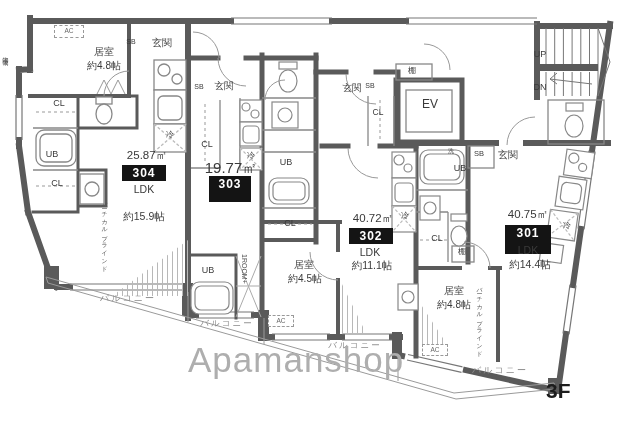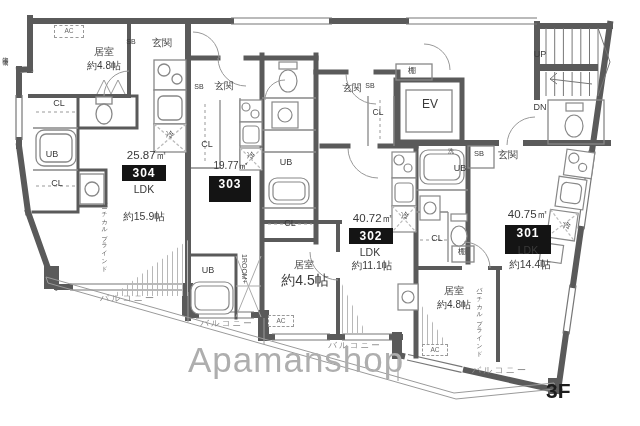--- a/index.html
+++ b/index.html
@@ -230,39 +230,39 @@
   <div class="badge" style="left:122px;top:165px;width:44px;height:16px;">304</div>
   <div class="lbl" style="left:126px;top:184px;width:36px;font-size:10.5px;">LDK</div>
   <div class="lbl" style="left:112px;top:198px;width:64px;font-size:10.5px;margin-top:13px;">約15.9帖</div>
   <div class="lbl vtext" style="left:101px;top:186px;height:96px;font-size:6px;">バーチカルブラインド</div>
   <div class="lbl gray" style="left:96px;top:294px;width:64px;font-size:9px;">バルコニー</div>
 
   <div class="lbl" style="left:191px;top:83px;width:16px;font-size:7px;">SB</div>
   <div class="lbl" style="left:206px;top:81px;width:36px;font-size:9.5px;">玄関</div>
   <div class="lbl" style="left:194px;top:140px;width:26px;font-size:9px;">CL</div>
   <div class="lbl" style="left:240px;top:152px;width:22px;font-size:8px;">冷</div>
-  <div class="lbl" style="left:204px;top:160px;width:54px;font-size:10px;">19.77㎡</div>
+  <div class="lbl" style="left:204px;top:160px;width:54px;font-size:15px;">19.77㎡</div>
   <div class="badge" style="left:209px;top:176px;width:42px;height:26px;">303</div>
   <div class="lbl" style="left:196px;top:266px;width:24px;font-size:9px;">UB</div>
   <div class="lbl rot90" style="left:248px;top:254px;font-size:7px;color:#555;">1ROOM+</div>
   <div class="lbl gray" style="left:198px;top:319px;width:58px;font-size:8.5px;">バルコニー</div>
 
   <div class="lbl" style="left:274px;top:158px;width:24px;font-size:9px;">UB</div>
   <div class="lbl" style="left:278px;top:219px;width:24px;font-size:9px;">CL</div>
 
   <div class="lbl" style="left:334px;top:83px;width:36px;font-size:9.5px;">玄関</div>
   <div class="lbl" style="left:362px;top:82px;width:16px;font-size:7px;">SB</div>
   <div class="lbl" style="left:366px;top:108px;width:24px;font-size:8.5px;">CL</div>
   <div class="lbl" style="left:394px;top:212px;width:22px;font-size:8px;">冷</div>
   <div class="lbl" style="left:344px;top:212px;width:58px;font-size:11.5px;">40.72㎡</div>
   <div class="badge" style="left:349px;top:228px;width:44px;height:16px;">302</div>
   <div class="lbl" style="left:352px;top:247px;width:36px;font-size:10.5px;">LDK</div>
   <div class="lbl" style="left:340px;top:260px;width:64px;font-size:10.5px;">約11.1帖</div>
   <div class="lbl" style="left:284px;top:259px;width:40px;font-size:10px;">居室</div>
-  <div class="lbl" style="left:278px;top:273px;width:54px;font-size:14px;">約4.5帖</div>
+  <div class="lbl" style="left:278px;top:273px;width:54px;font-size:10px;">約4.5帖</div>
   <div class="acbox" style="left:268px;top:315px;width:24px;height:10px;">AC</div>
   <div class="lbl gray" style="left:326px;top:341px;width:58px;font-size:8.5px;">バルコニー</div>
 
   <div class="lbl" style="left:444px;top:148px;width:14px;font-size:6px;">洗</div>
   <div class="lbl" style="left:448px;top:164px;width:24px;font-size:9px;">UB</div>
   <div class="lbl" style="left:424px;top:234px;width:26px;font-size:9px;">CL</div>
   <div class="lbl" style="left:452px;top:248px;width:20px;font-size:8px;">棚</div>
 
   <div class="lbl" style="left:470px;top:150px;width:18px;font-size:7.5px;">SB</div>
   <div class="lbl" style="left:488px;top:149px;width:40px;font-size:10px;">玄関</div>
@@ -271,21 +271,21 @@
   <div class="lbl" style="left:510px;top:245px;width:36px;font-size:10.5px;">LDK</div>
   <div class="lbl" style="left:498px;top:259px;width:64px;font-size:10.5px;">約14.4帖</div>
   <div class="lbl" style="left:434px;top:285px;width:40px;font-size:10px;">居室</div>
   <div class="lbl" style="left:426px;top:299px;width:56px;font-size:10px;">約4.8帖</div>
   <div class="lbl vtext" style="left:476px;top:283px;height:72px;font-size:6px;">バーチカルブラインド</div>
   <div class="acbox" style="left:422px;top:344px;width:24px;height:10px;">AC</div>
   <div class="lbl gray" style="left:470px;top:366px;width:60px;font-size:9px;">バルコニー</div>
   <div class="lbl" style="left:556px;top:222px;width:22px;font-size:8px;">冷</div>
 
   <div class="lbl" style="left:528px;top:50px;width:24px;font-size:9px;">UP</div>
-  <div class="lbl" style="left:528px;top:83px;width:24px;font-size:9px;margin-top:20px;">DN</div>
+  <div class="lbl" style="left:528px;top:83px;width:24px;font-size:9px;">DN</div>
   <div class="lbl" style="left:400px;top:67px;width:24px;font-size:8px;">棚</div>
   <div class="lbl" style="left:414px;top:98px;width:32px;font-size:12px;">EV</div>
 
   <div class="wm">Apamanshop</div>
   <div class="floor" style="left:546px;top:379px;width:54px;">3F</div>
 </div>
 
 </div>
 
 </body></html>

